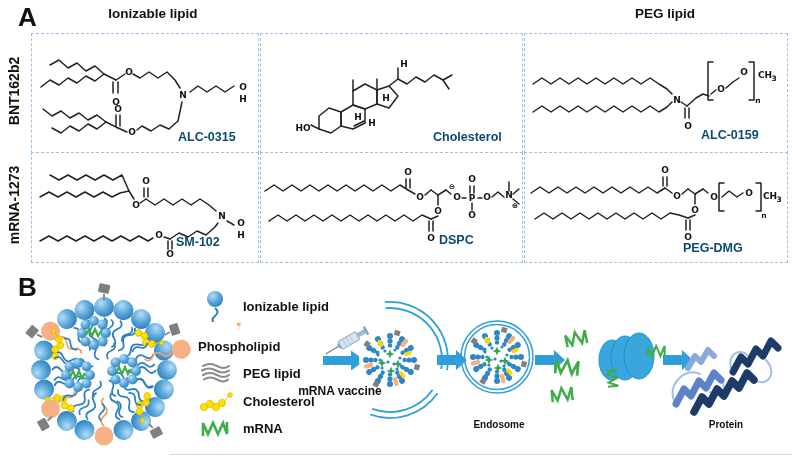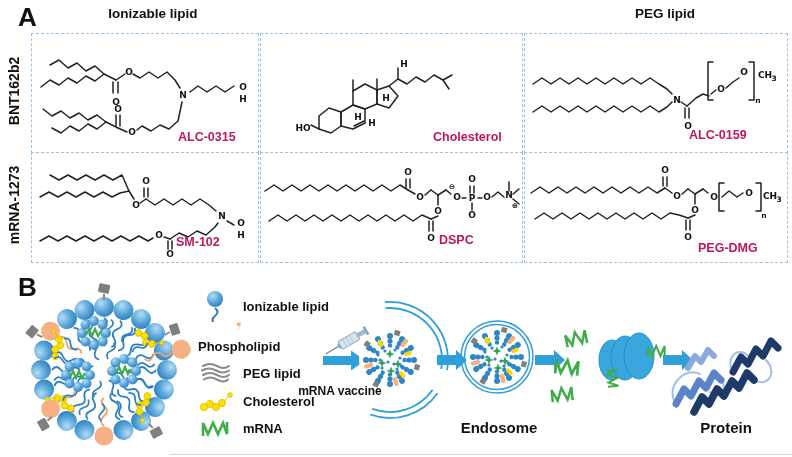--- a/index.html
+++ b/index.html
@@ -4,27 +4,27 @@
 <style>
   html,body{margin:0;padding:0;background:#fff;}
   .stage{position:relative;width:792px;height:457px;background:#fff;overflow:hidden;
          font-family:"Liberation Sans","DejaVu Sans",sans-serif;color:#1a1a1a;}
   .abs{position:absolute;}
   .panel-letter{font-weight:bold;font-size:26px;color:#111;}
   .colhead{font-weight:bold;font-size:13.5px;text-align:center;color:#111;}
   .rowlab{width:120px;text-align:center;font-weight:bold;font-size:14px;
           transform:rotate(-90deg);transform-origin:center;color:#111;}
   .mbox{position:absolute;border:1.4px dashed #9cc3e6;background:#fff;}
-  .molname{position:absolute;font-weight:bold;font-size:12.5px;color:#be185d;}
+  .molname{position:absolute;font-weight:bold;font-size:12.5px;color:#0c4a6e;}
   .mol .bond{fill:none;stroke:#222;stroke-width:1.5;stroke-linejoin:round;stroke-linecap:round;}
   .mol text{font:700 9px "DejaVu Sans",sans-serif;fill:#111;text-anchor:middle;}
   .mol text.s{font-size:7.5px;}
   .legend-row{position:absolute;left:198px;height:32px;display:flex;align-items:center;gap:9px;}
   .legend-label{font-weight:bold;font-size:13px;color:#111;white-space:nowrap;}
-  .flowlab{position:absolute;font-weight:bold;font-size:15px;text-align:center;color:#111;}
+  .flowlab{position:absolute;font-weight:bold;font-size:10px;text-align:center;color:#111;}
   .hairline{position:absolute;background:#d8d8d8;height:1px;}
 </style>
 </head>
 <body>
 
 <div class="stage">
 
   <div class="abs panel-letter" style="left:18px;top:2px;">A</div>
 
   <div class="abs colhead" style="left:40px;top:6px;width:226px;">Ionizable lipid</div>
@@ -102,21 +102,21 @@
       <g>
           <text x="152" y="69">N</text>
           <text x="163" y="95">O</text>
           <text x="196" y="58">O</text>
           <text x="219" y="41">O</text>
           <text x="233" y="69" class="s">n</text>
           <text x="240" y="44">CH</text>
           <text x="249" y="47" class="s">3</text>
         </g>
     </svg>
-    <div class="molname" style="left:164px;top:94px;">ALC-0159</div>
+    <div class="molname" style="left:176px;top:94px;">ALC-0159</div>
   </div>
 
   <div class="mbox" style="left:31px;top:152px;width:226px;height:109px;">
     <svg class="mol" width="226" height="109" viewBox="0 0 226 109">
       <polyline class="bond" points="18,22 27,27 36,22 45,27 54,22 63,27 72,22 81,27 90,22 97,38"></polyline>
       <polyline class="bond" points="8,44 17,39 26,44 35,39 44,44 53,39 62,44 71,39 80,44 88,40 97,38"></polyline>
       <line class="bond" x1="97" y1="38" x2="102" y2="46"></line>
       <line class="bond" x1="108" y1="50" x2="114" y2="46"></line>
       <line class="bond" x1="112" y1="44" x2="112" y2="35"></line>
         <line class="bond" x1="116" y1="44" x2="116" y2="35"></line>
@@ -205,21 +205,21 @@
           <text x="152" y="46">O</text>
           <text x="170" y="60">O</text>
           <text x="163" y="87">O</text>
           <text x="189" y="47">O</text>
           <text x="224" y="43">O</text>
           <text x="239" y="65" class="s">n</text>
           <text x="245" y="46">CH</text>
           <text x="254" y="49" class="s">3</text>
         </g>
     </svg>
-    <div class="molname" style="left:158px;top:88px;margin-left:15px;">PEG-DMG</div>
+    <div class="molname" style="left:158px;top:88px;">PEG-DMG</div>
   </div>
 
   <div class="abs panel-letter" style="left:18px;top:272px;">B</div>
 
   <svg class="abs" style="left:8px;top:283px;" width="192" height="174" viewBox="0 0 192 174">
     <defs>
       <radialGradient id="gb" cx="35%" cy="30%" r="75%">
         <stop offset="0%" stop-color="#b5dcf4"></stop>
           <stop offset="60%" stop-color="#55a4d9"></stop>
           <stop offset="100%" stop-color="#2f7fbd"></stop>

